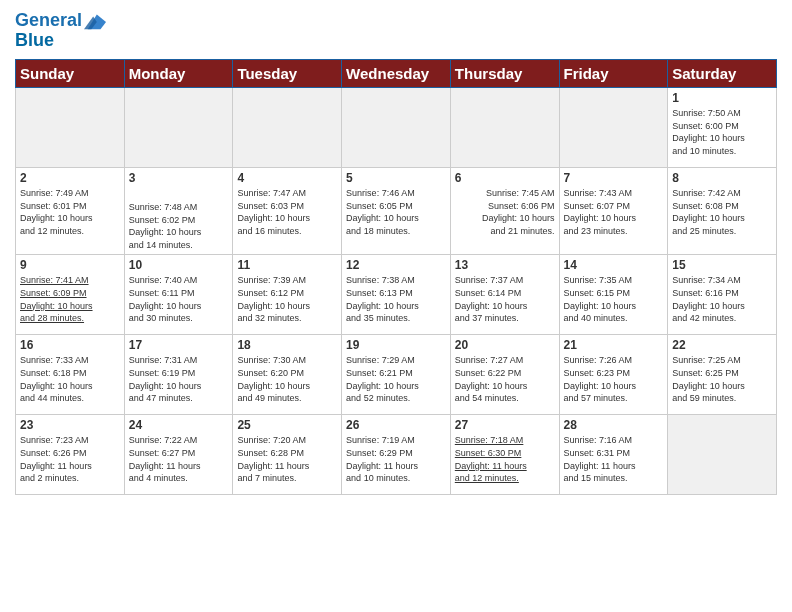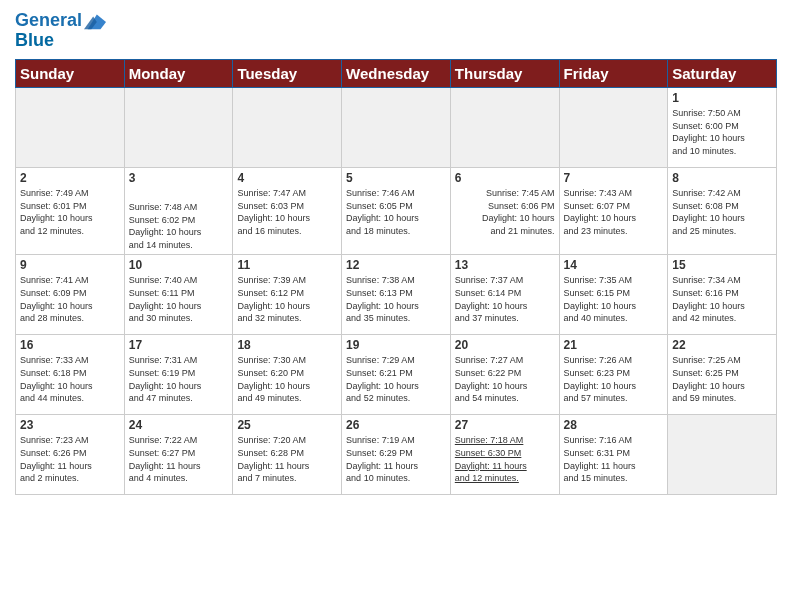--- a/index.html
+++ b/index.html
@@ -187,21 +187,21 @@
             <span class="day-num">8</span>
             <div class="day-info" style="white-space: pre-line;">Sunrise: 7:42 AM
 Sunset: 6:08 PM
 Daylight: 10 hours
 and 25 minutes.</div>
           </td>
         </tr>
         <tr>
           <td>
             <span class="day-num">9</span>
-            <div class="day-info" style="white-space: pre-line;">Sunrise: 7:41 AM
+            <div class="day-info" style="white-space: pre-line; text-decoration: underline;">Sunrise: 7:41 AM
 Sunset: 6:09 PM
 Daylight: 10 hours
 and 28 minutes.</div>
           </td>
           <td>
             <span class="day-num">10</span>
             <div class="day-info" style="white-space: pre-line;">Sunrise: 7:40 AM
 Sunset: 6:11 PM
 Daylight: 10 hours
 and 30 minutes.</div>

